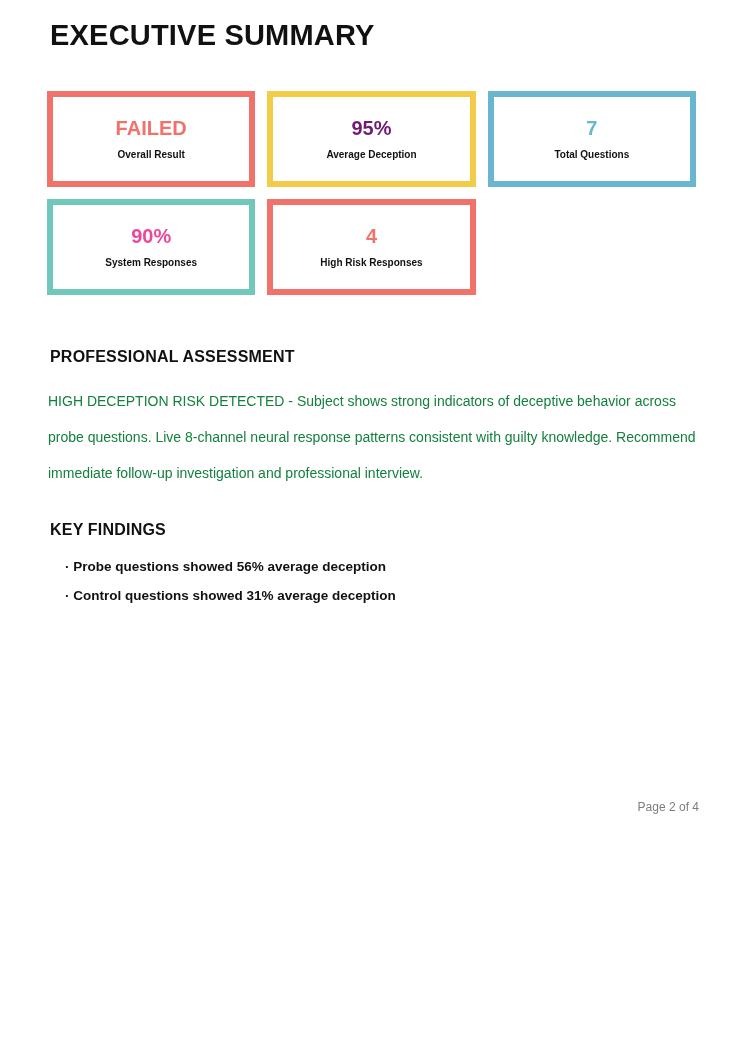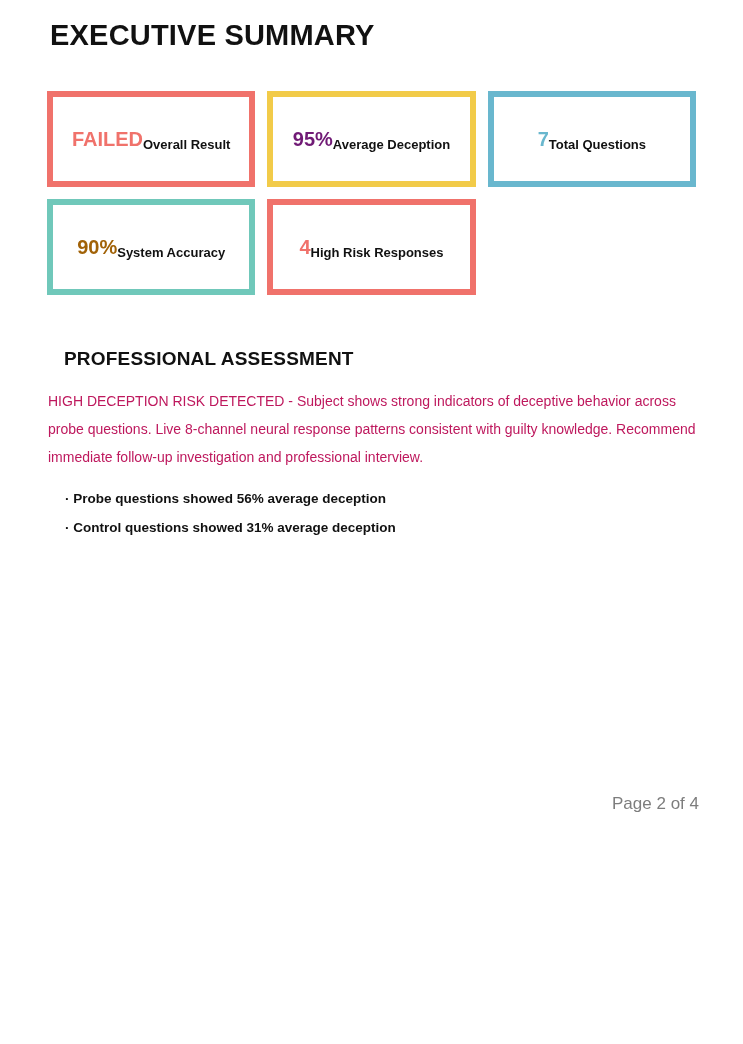--- a/index.html
+++ b/index.html
@@ -34,52 +34,52 @@
     display: grid;
     grid-template-columns: repeat(3, 1fr);
     gap: 12px;
   }
   .stat-card {
     box-sizing: border-box;
     height: 96px;
     border: 6px solid #cccccc; 
     background: #ffffff;
     display: flex;
-    flex-direction: row;
+    flex-direction: column;
     align-items: center;
     justify-content: center;
     text-align: center;
   }
   .stat-value {
     font-size: 20px;
     font-weight: bold;
     line-height: 1;
   }
   .stat-label {
     margin-top: 11px;
-    font-size: 13px;
+    font-size: 10px;
     font-weight: bold;
     color: #111111;
   }
   .section-heading {
-    margin: 14px;
+    margin: 0;
     padding-left: 3px;
-    font-size: 19px;
+    font-size: 16px;
     font-weight: bold;
     letter-spacing: 0.2px;
     color: #111111;
   }
   .assessment-heading { margin-top: 53px; }
   .assessment-body {
     margin: 17px 0 12px 0;
     padding-left: 1px;
     font-size: 14px;
     font-weight: normal;
-    line-height: 28px;
-    color: #be185d;
+    line-height: 36px;
+    color: #15803d;
     max-width: 650px;
   }
   .findings-heading { margin-top: 30px; }
   .findings-list {
     list-style: none;
     margin: 13px 0 0 0;
     padding: 0 0 0 18px;
   }
   .findings-list li {
     font-size: 13.5px;
@@ -88,21 +88,21 @@
     color: #111111;
   }
   .findings-list li::before {
     content: "\00B7\00A0";
     font-weight: bold;
   }
   .page-footer {
     position: absolute;
     right: 44px;
     bottom: 26px;
-    font-size: 17px;
+    font-size: 12px;
     color: #7d7d7d;
   }
 </style>
 </head>
 <body>
 
 <div class="page">
   <div class="content">
 
     <h1 class="report-title">EXECUTIVE SUMMARY</h1>
@@ -118,36 +118,37 @@
         <div class="stat-value" style="color: #701a75;">95%</div>
         <div class="stat-label">Average Deception</div>
       </div>
 
       <div class="stat-card" style="border-color: rgb(105, 183, 206);">
         <div class="stat-value" style="color: rgb(105, 183, 206);">7</div>
         <div class="stat-label">Total Questions</div>
       </div>
 
       <div class="stat-card" style="border-color: rgb(112, 200, 186);">
-        <div class="stat-value" style="color: #a16207;">90%</div>
-        <div class="stat-label">System Accuracy</div>
+        <div class="stat-value" style="color: #ec4899;">90%</div>
+        <div class="stat-label">System Responses</div>
       </div>
 
 
       <div class="stat-card" style="border-color: rgb(240, 114, 107);">
         <div class="stat-value" style="color: rgb(240, 114, 107);">4</div>
         <div class="stat-label">High Risk Responses</div>
       </div>
 
     </div>
 
     <h2 class="section-heading assessment-heading">PROFESSIONAL ASSESSMENT</h2>
 
     <p class="assessment-body">HIGH DECEPTION RISK DETECTED - Subject shows strong indicators of deceptive behavior across probe questions. Live 8-channel neural response patterns consistent with guilty knowledge. Recommend immediate follow-up investigation and professional interview.</p>
 
+    <h2 class="section-heading findings-heading">KEY FINDINGS</h2>
 
     <ul class="findings-list">
       <li>Probe questions showed 56% average deception</li>
       <li>Control questions showed 31% average deception</li>
     </ul>
 
   </div>
 
   <div class="page-footer">Page 2 of 4</div>
 </div>

